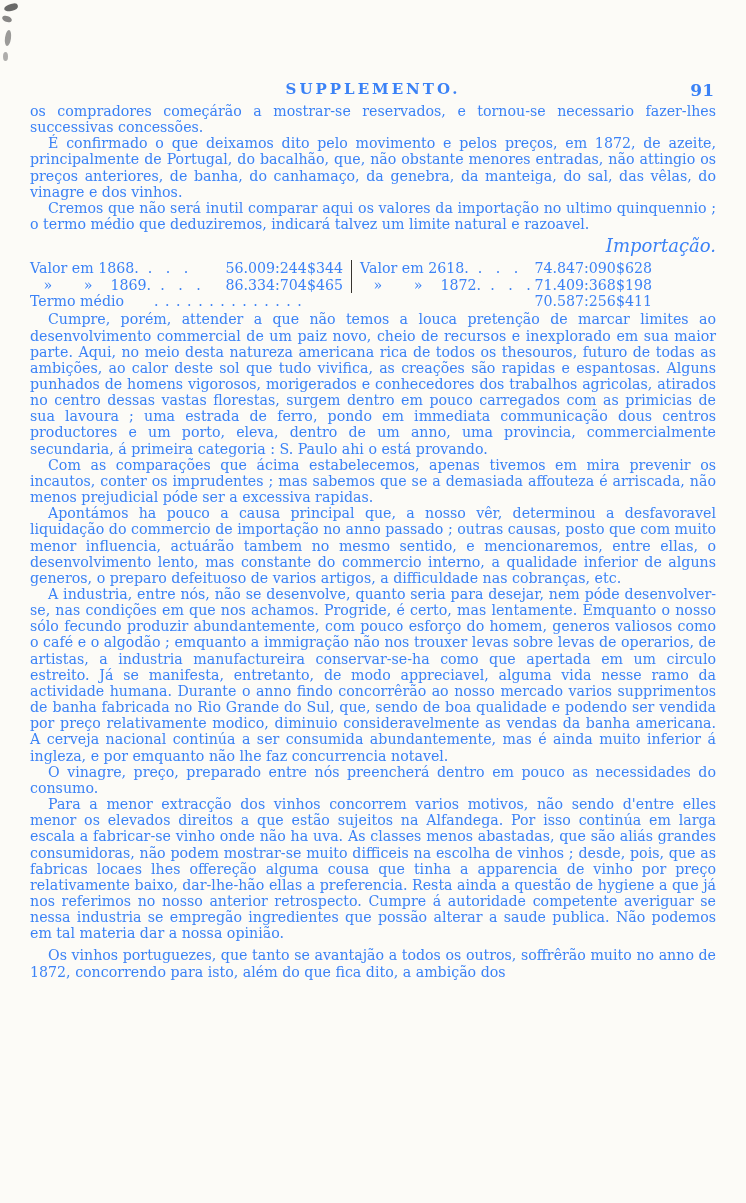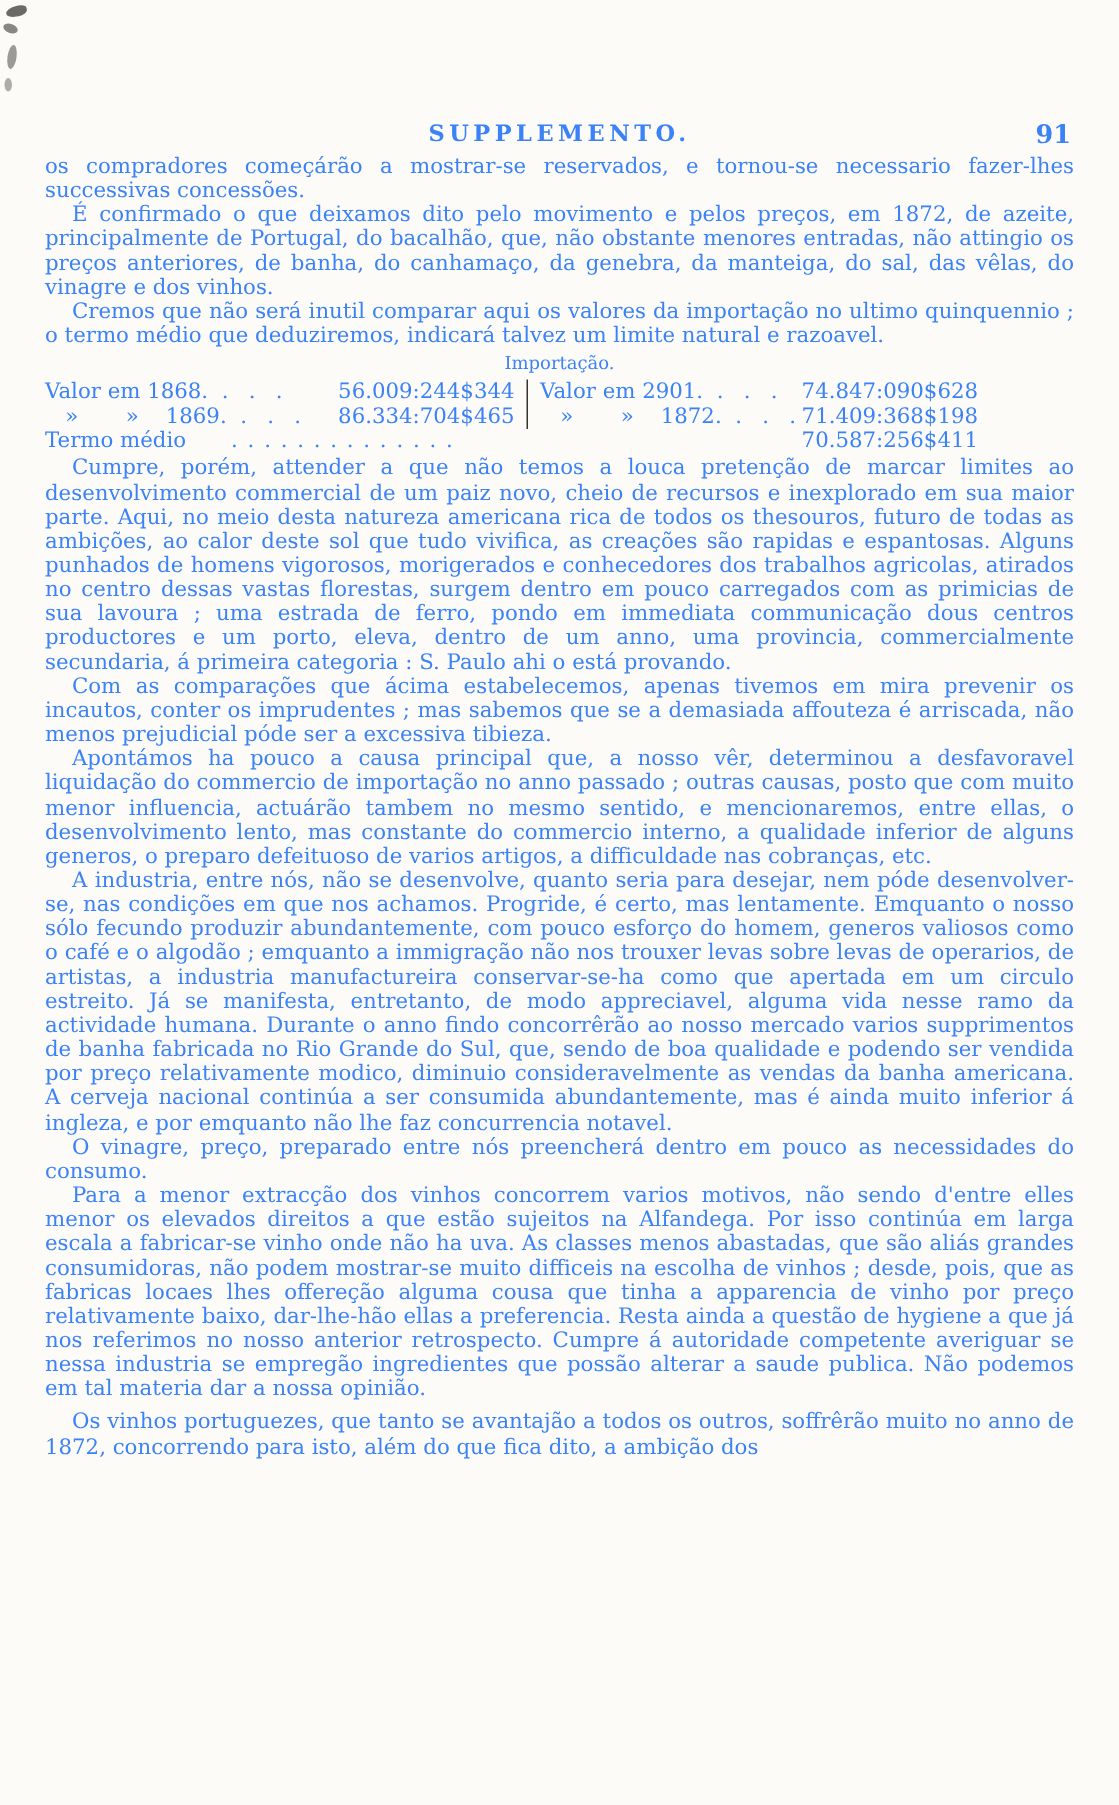--- a/index.html
+++ b/index.html
@@ -39,22 +39,22 @@
     margin:0;
     font-size:14.2px; line-height:16.15px;
     text-align:justify;
     text-indent:18px;
   }
   .content p.continuation { text-indent:0; }
   .content p.gap-before { margin-top:6px; }
 
   .import-table { margin:3px 0 2px 0; font-size:14.2px; }
   .table-title {
-    text-align:center; 
-    font-size:12px; margin:2px 0 4px 0;
+    text-align:right; font-style:italic;
+    font-size:18px; margin:2px 0 4px 0;
   }
   .table-cols { display:flex; }
   .col-left  { width:322px; padding-right:8px; border-right:1px solid #36332e; box-sizing:border-box; }
   .col-right { flex:1; padding-left:8px; padding-right:64px; box-sizing:border-box; }
   .trow { display:flex; justify-content:space-between; line-height:16.3px; }
   .trow .tlabel { white-space:pre; }
   .trow .tvalue { white-space:nowrap; }
   .termo-row {
     display:flex; line-height:16.5px; padding-right:64px;gap:20px;
   }
@@ -90,38 +90,38 @@
             <span class="tlabel">Valor em 1868.  .   .   .</span>
             <span class="tvalue">56.009:244$344</span>
           </div>
           <div class="trow">
             <span class="tlabel">   »       »    1869.  .   .   .</span>
             <span class="tvalue">86.334:704$465</span>
           </div>
         </div>
         <div class="col-right">
           <div class="trow">
-            <span class="tlabel">Valor em 2901.  .   .   .</span>
+            <span class="tlabel">Valor em 2618.  .   .   .</span>
             <span class="tvalue">74.847:090$628</span>
           </div>
           <div class="trow">
             <span class="tlabel">   »       »    1872.  .   .   .</span>
             <span class="tvalue">71.409:368$198</span>
           </div>
         </div>
       </div>
       <div class="termo-row">
         <span class="tlabel">Termo médio</span>
         <span class="dots">.   .   .   .   .   .   .   .   .   .   .   .   .   .</span>
         <span class="tvalue">70.587:256$411</span>
       </div>
     </section>
 
     <p>Cumpre, porém, attender a que não temos a louca pretenção de marcar limites ao desenvolvimento commercial de um paiz novo, cheio de recursos e inexplorado em sua maior parte. Aqui, no meio desta natureza americana rica de todos os thesouros, futuro de todas as ambições, ao calor deste sol que tudo vivifica, as creações são rapidas e espantosas. Alguns punhados de homens vigorosos, morigerados e conhecedores dos trabalhos agricolas, atirados no centro dessas vastas florestas, surgem dentro em pouco carregados com as primicias de sua lavoura ; uma estrada de ferro, pondo em immediata communicação dous centros productores e um porto, eleva, dentro de um anno, uma provincia, commercialmente secundaria, á primeira categoria : S. Paulo ahi o está provando.</p>
-    <p>Com as comparações que ácima estabelecemos, apenas tivemos em mira prevenir os incautos, conter os imprudentes ; mas sabemos que se a demasiada affouteza é arriscada, não menos prejudicial póde ser a excessiva tibieza.</p>
+    <p>Com as comparações que ácima estabelecemos, apenas tivemos em mira prevenir os incautos, conter os imprudentes ; mas sabemos que se a demasiada affouteza é arriscada, não menos prejudicial póde ser a excessiva rapidas.</p>
     <p>Apontámos ha pouco a causa principal que, a nosso vêr, determinou a desfavoravel liquidação do commercio de importação no anno passado ; outras causas, posto que com muito menor influencia, actuárão tambem no mesmo sentido, e mencionaremos, entre ellas, o desenvolvimento lento, mas constante do commercio interno, a qualidade inferior de alguns generos, o preparo defeituoso de varios artigos, a difficuldade nas cobranças, etc.</p>
     <p>A industria, entre nós, não se desenvolve, quanto seria para desejar, nem póde desenvolver-se, nas condições em que nos achamos. Progride, é certo, mas lentamente. Emquanto o nosso sólo fecundo produzir abundantemente, com pouco esforço do homem, generos valiosos como o café e o algodão ; emquanto a immigração não nos trouxer levas sobre levas de operarios, de artistas, a industria manufactureira conservar-se-ha como que apertada em um circulo estreito. Já se manifesta, entretanto, de modo appreciavel, alguma vida nesse ramo da actividade humana. Durante o anno findo concorrêrão ao nosso mercado varios supprimentos de banha fabricada no Rio Grande do Sul, que, sendo de boa qualidade e podendo ser vendida por preço relativamente modico, diminuio consideravelmente as vendas da banha americana. A cerveja nacional continúa a ser consumida abundantemente, mas é ainda muito inferior á ingleza, e por emquanto não lhe faz concurrencia notavel.</p>
     <p>O vinagre, preço, preparado entre nós preencherá dentro em pouco as necessidades do consumo.</p>
     <p>Para a menor extracção dos vinhos concorrem varios motivos, não sendo d'entre elles menor os elevados direitos a que estão sujeitos na Alfandega. Por isso continúa em larga escala a fabricar-se vinho onde não ha uva. As classes menos abastadas, que são aliás grandes consumidoras, não podem mostrar-se muito difficeis na escolha de vinhos ; desde, pois, que as fabricas locaes lhes offereção alguma cousa que tinha a apparencia de vinho por preço relativamente baixo, dar-lhe-hão ellas a preferencia. Resta ainda a questão de hygiene a que já nos referimos no nosso anterior retrospecto. Cumpre á autoridade competente averiguar se nessa industria se empregão ingredientes que possão alterar a saude publica. Não podemos em tal materia dar a nossa opinião.</p>
     <p class="gap-before">Os vinhos portuguezes, que tanto se avantajão a todos os outros, soffrêrão muito no anno de 1872, concorrendo para isto, além do que fica dito, a ambição dos</p>
 
   </main>
 </div>
 
 </body></html>

